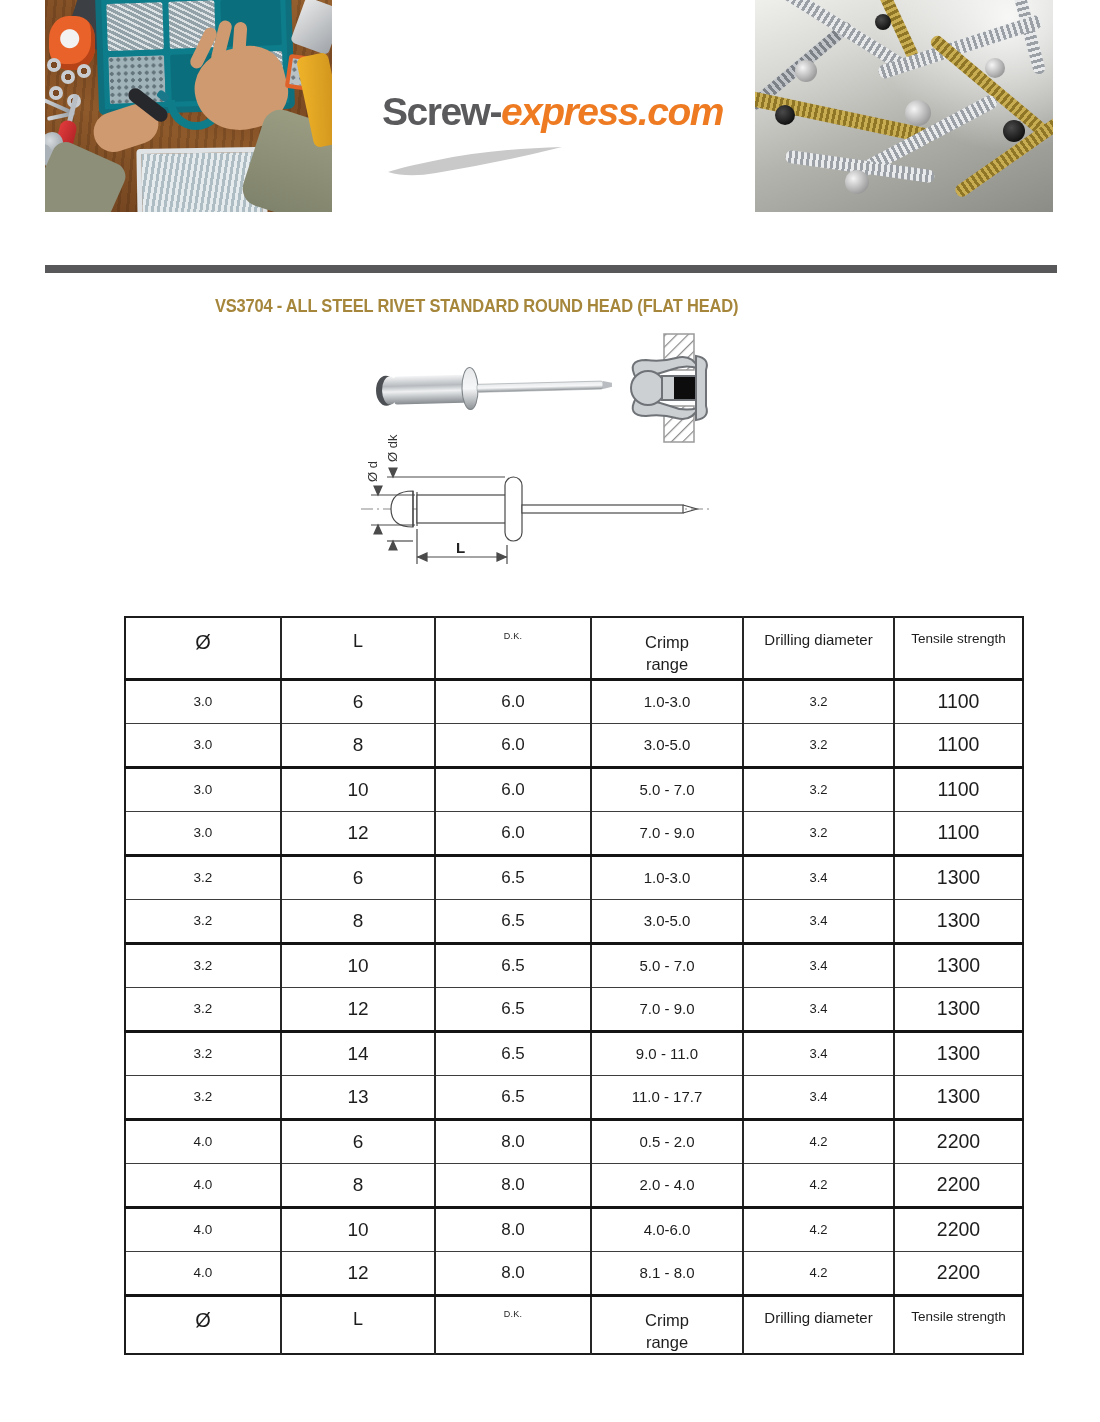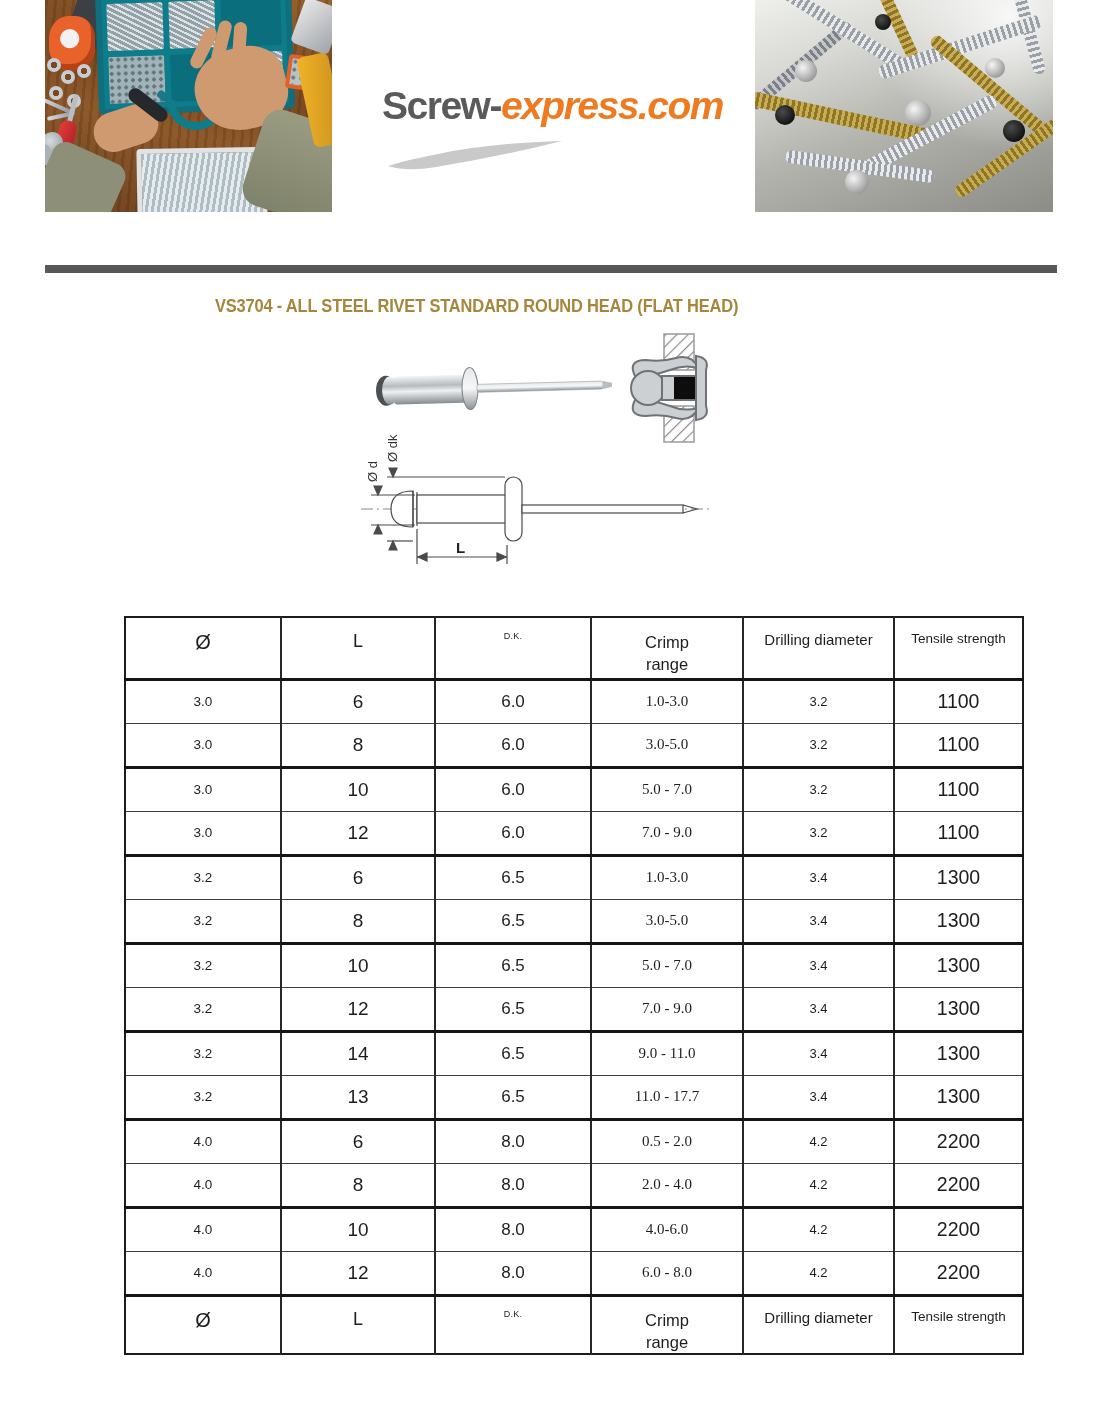--- a/index.html
+++ b/index.html
@@ -61,21 +61,21 @@
     background:linear-gradient(120deg,#e8e8e8,#9fa4a9);transform:rotate(20deg);}
 
   .scr{border-radius:6px;}
   .scr.silver{background:repeating-linear-gradient(90deg,#e8eaec 0 3px,#9aa0a6 3px 6px);}
   .scr.dsilver{background:repeating-linear-gradient(90deg,#c2c6ca 0 3px,#7b8187 3px 6px);}
   .scr.brass{background:repeating-linear-gradient(90deg,#c9ad52 0 3px,#8f7526 3px 6px);}
   .shead{border-radius:50%;background:radial-gradient(circle at 35% 35%,#f5f5f5,#9c9c9c 72%);}
   .sheadb{border-radius:50%;background:radial-gradient(circle at 38% 35%,#4a4a4a,#101010 75%);}
 
   
-  #logo{position:absolute;left:332px;top:8px;width:485px;height:212px;}
+  #logo{position:absolute;left:332px;top:14px;width:485px;height:212px;}
   .logo-text{position:absolute;left:50px;top:76px;font-size:39px;font-weight:700;letter-spacing:-1.5px;white-space:nowrap;}
   .logo-dark{color:#5a5a5c;}
   .logo-orange{color:#ee7b22;font-style:italic;}
   .swoosh{position:absolute;left:54px;top:126px;}
 
   
   #banner{position:absolute;left:45px;top:212px;width:1012px;height:53px;background:#ef7423;
     display:flex;align-items:center;justify-content:center;}
   #banner span{color:#ffffff;font-size:41px;font-weight:800;letter-spacing:0;
     display:inline-block;transform:scaleX(.78);white-space:nowrap;}
@@ -98,21 +98,21 @@
   #spec-table tbody tr:last-child td{border-bottom:none;}
   .h0{font-size:20px;font-weight:700;}
   .h1{font-size:18px;font-weight:700;}
   .h2{font-size:9px;font-weight:600;letter-spacing:.3px;}
   .h3{font-size:16.5px;line-height:1.35;white-space:pre-line;}
   .h4{font-size:15px;}
   .h5{font-size:13.5px;}
   .c0{font-size:13.5px;}
   .c1{font-size:19px;font-weight:700;}
   .c2{font-size:17px;margin-top:28px;}
-  .c3{font-size:15px;font-family:Liberation Serif, serif;}
+  .c3{font-size:15px;}
   .c4{font-size:13px;}
   .c5{font-size:19.5px;font-weight:700;}
 
   
   #footer{position:absolute;left:48px;top:1386px;width:1008px;height:36px;background:#58585a;
     display:flex;align-items:center;justify-content:flex-end;padding-right:52px;box-sizing:border-box;}
   #footer span{color:#ffffff;font-size:22px;font-weight:700;display:inline-block;
     transform:scaleX(.82);transform-origin:right center;white-space:nowrap;}
 </style>
 </head>
@@ -384,21 +384,21 @@
       <td class="c1">10</td>
       <td class="c2">8.0</td>
       <td class="c3">4.0-6.0</td>
       <td class="c4">4.2</td>
       <td class="c5">2200</td>
     </tr>
         <tr>
       <td class="c0">4.0</td>
       <td class="c1">12</td>
       <td class="c2">8.0</td>
-      <td class="c3">6.0 - 8.0</td>
+      <td class="c3">8.1 - 8.0</td>
       <td class="c4">4.2</td>
       <td class="c5">2200</td>
     </tr>
       </tbody>
     <tfoot>
       <tr>
         <th class="h0">Ø</th>
         <th class="h1">L</th>
         <th class="h2">D.K.</th>
         <th class="h3">Crimp

